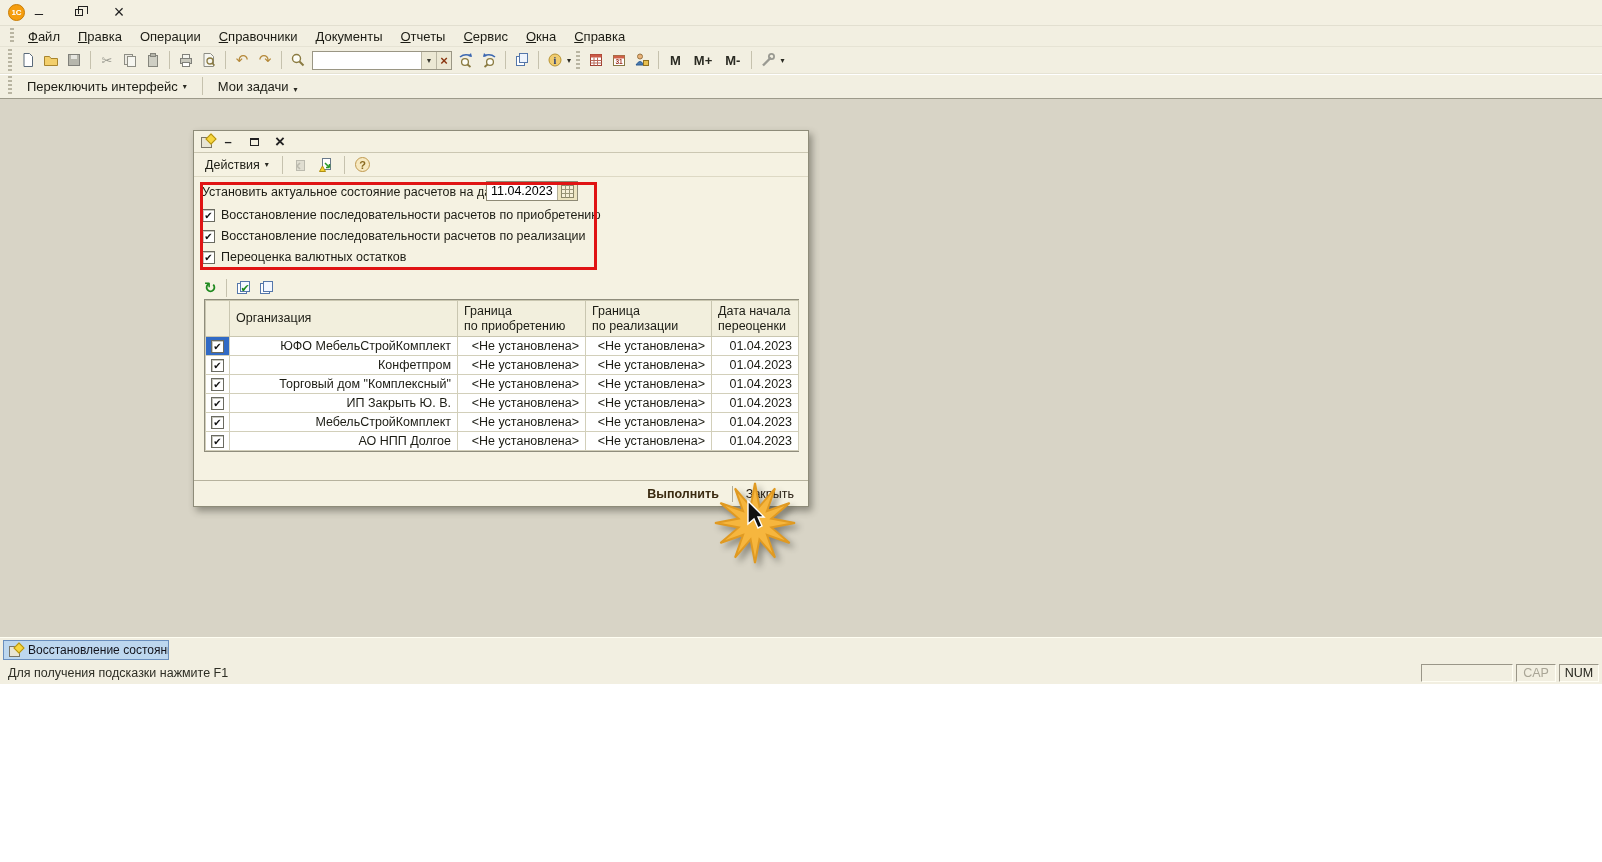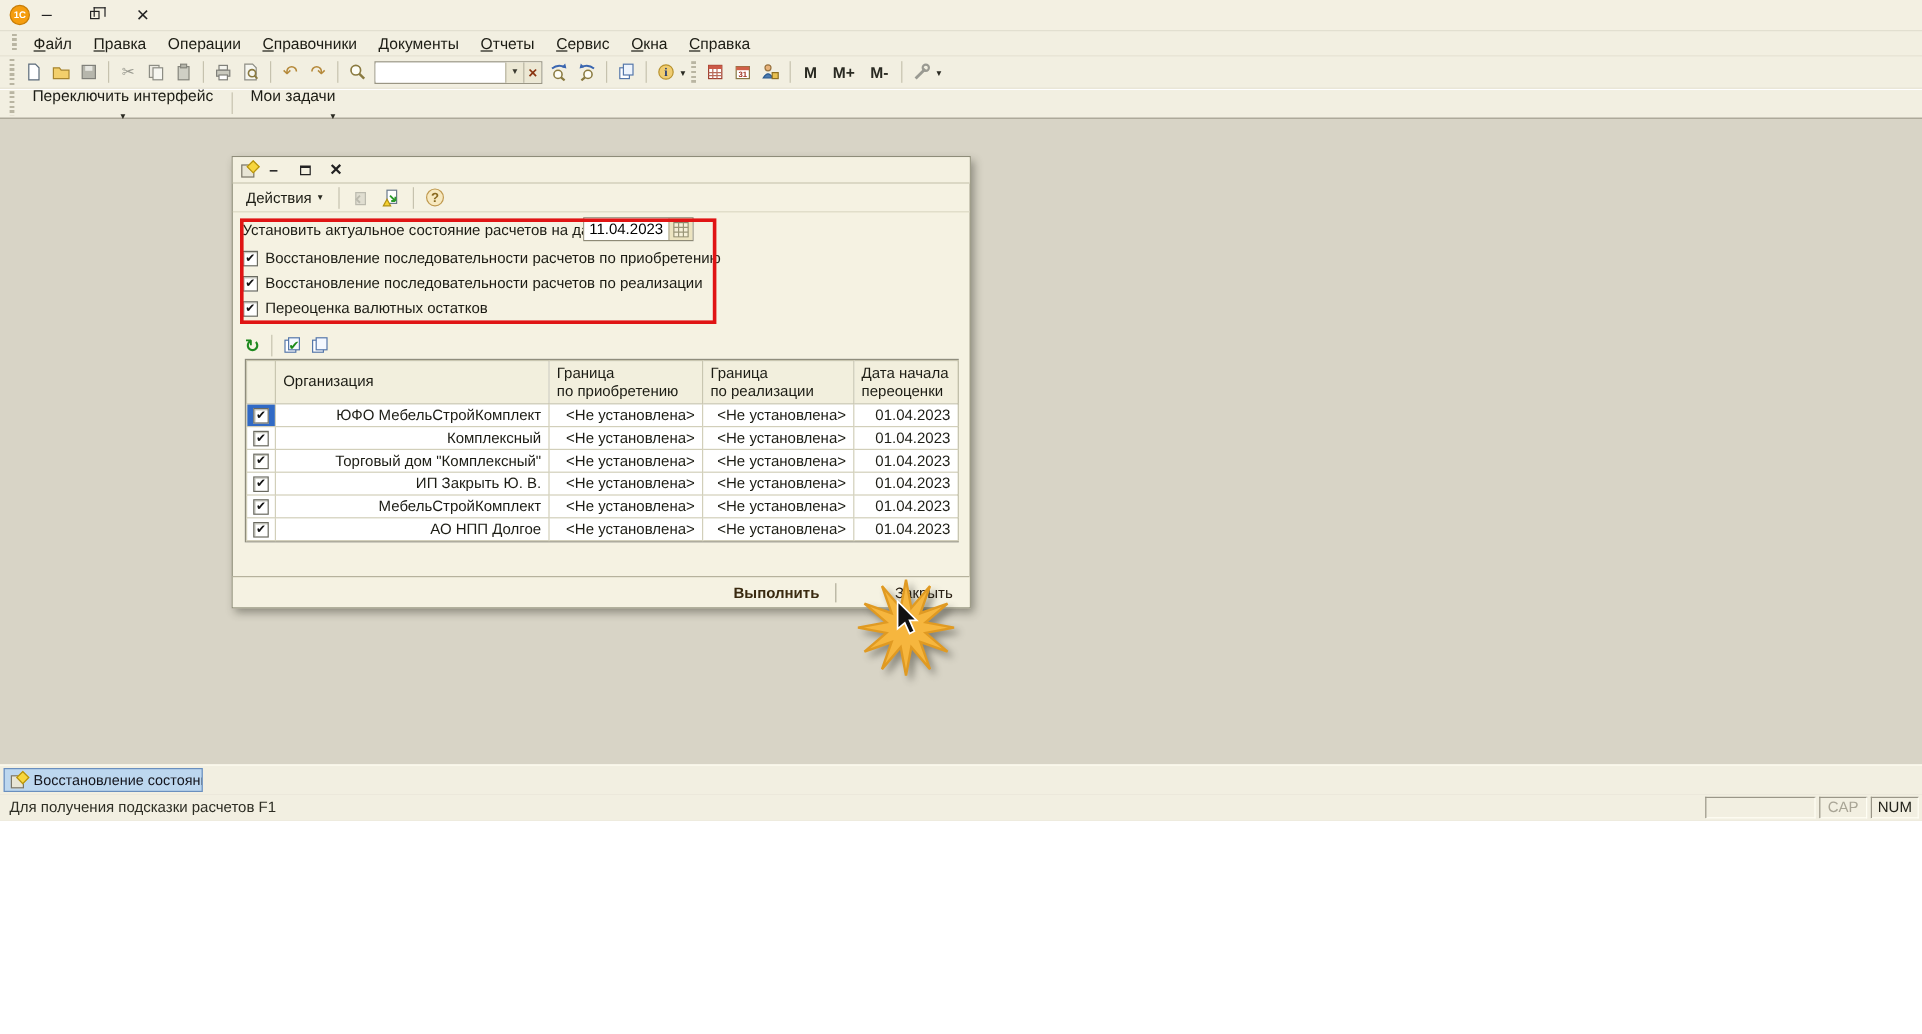--- a/index.html
+++ b/index.html
@@ -49,21 +49,21 @@
     font-family:"Liberation Sans",sans-serif; }
   .combo-btn { width:15px; height:17px; background:#ece8d4; border-left:1px solid #b9b5a2;
     display:flex; align-items:center; justify-content:center; font-size:7px; color:#3a3a30; }
   .clear-btn { width:15px; height:17px; display:flex; align-items:center; justify-content:center;
     color:#8a3510; font-weight:bold; font-size:13px; background:#ece8d4; border-left:1px solid #b9b5a2;}
   .mbtn { padding:1px 6px; font-weight:bold; font-size:13px; color:#2a2a22; }
   .ifacebar {
     height:25px; background:#f2efe1; display:flex; align-items:center; padding-left:8px; gap:4px;
     border-bottom:1px solid #9d9a8a; box-shadow:0 1px 0 #ffffff inset;
   }
-  .iface-btn { display:flex; align-items:center; gap:5px; padding:2px 7px; font-size:13px;flex-direction:column; }
+  .iface-btn { display:flex; align-items:center; gap:5px; padding:2px 7px; font-size:13px; }
   .dd { font-size:8px; color:#2a2a22; }
   
   .desktop { position:absolute; left:0; top:101px; right:0; bottom:47px; background:#d8d4c6; }
   
   .dialog {
     position:absolute; left:193px; top:130px; width:616px; height:377px;
     background:#f5f2e2; border:1px solid #8e8c79;
     box-shadow:3px 4px 7px rgba(50,50,40,.45); z-index:10;
   }
   .dlg-title {
@@ -108,21 +108,21 @@
   th { background:#f2efdd; font-weight:normal; text-align:left; vertical-align:middle;
     height:36px; padding:2px 6px; white-space:pre-line; line-height:15px; border-color:#c9c6b0; }
   td { height:19px; padding:0 6px; background:#fff; }
   td.cbcell { text-align:center; padding:0; }
   td.cbcell .cb { margin:0 auto; }
   td.sel { background:#316ac5; }
   
   .dlg-footer { position:absolute; left:0; right:0; bottom:0; height:26px;
     border-top:1px solid #b6b29d; display:flex; align-items:center; justify-content:flex-end;
     gap:9px; padding-right:10px; background:#f5f2e2; }
-  .btn-flat { font-size:12.5px; color:#2a2014; padding:2px 4px;margin-left:36px; }
+  .btn-flat { font-size:12.5px; color:#2a2014; padding:2px 4px; }
   .btn-exec { font-weight:bold; color:#3a2a10; }
   .btn-sep { width:1px; height:16px; background:#b0ac98; }
   
   .click-fx { position:absolute; left:700px; top:476px; width:116px; height:100px; z-index:60; pointer-events:none;
     filter:drop-shadow(4px 4px 3px rgba(40,40,30,.45)); }
   
   .taskbar { position:absolute; left:0; right:0; bottom:22px; height:25px; background:#f2efe1;
     border-top:1px solid #fffef2; display:flex; align-items:center; padding:2px 3px; }
   .task-tab { display:flex; align-items:center; gap:5px; width:166px; height:20px;
     background:#bdd7ef; border:1px solid #6a8fbe; padding:0 5px; font-size:12px; color:#14141c;
@@ -422,21 +422,21 @@
                 </td>
               <td>ЮФО МебельСтройКомплект</td>
               <td>&lt;Не установлена&gt;</td>
               <td>&lt;Не установлена&gt;</td>
               <td>01.04.2023</td>
             </tr>
             <tr>
               <td class="cbcell">
                   <span class="cb">✔</span>
                 </td>
-              <td>Комплексный</td>
+              <td>Конфетпром</td>
               <td>&lt;Не установлена&gt;</td>
               <td>&lt;Не установлена&gt;</td>
               <td>01.04.2023</td>
             </tr>
             <tr>
               <td class="cbcell">
                   <span class="cb">✔</span>
                 </td>
               <td>Торговый дом "Комплексный"</td>
               <td>&lt;Не установлена&gt;</td>
@@ -490,19 +490,19 @@
   </div>
 
   <div class="taskbar">
     <span class="task-tab">
       <span class="form-icon"></span>
       <span>Восстановление состояния ...</span>
     </span>
   </div>
 
   <div class="statusbar">
-    <span class="status-hint">Для получения подсказки расчетов F1</span>
+    <span class="status-hint">Для получения подсказки нажмите F1</span>
     <span class="panel empty"></span>
     <span class="panel cap">CAP</span>
     <span class="panel num">NUM</span>
   </div>
 
 </div>
 
 </body></html>

